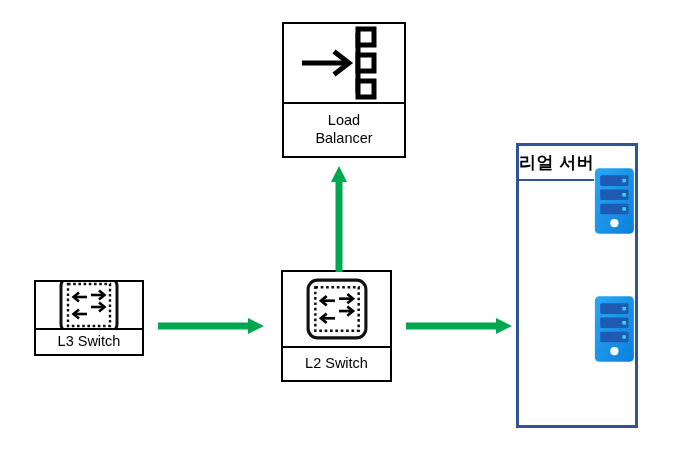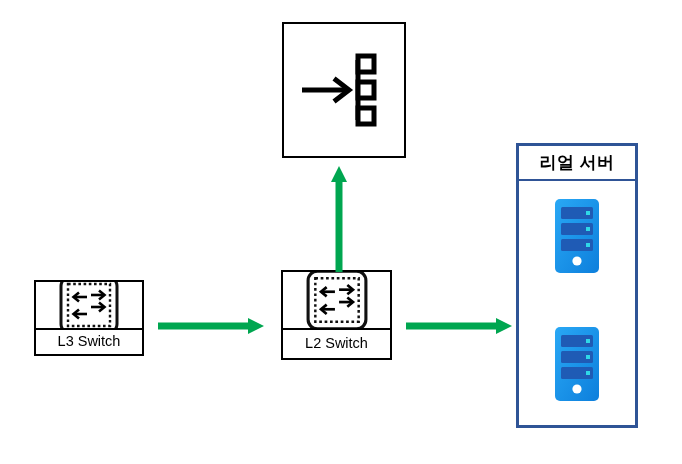--- a/index.html
+++ b/index.html
@@ -55,34 +55,34 @@
   #load-balancer-node .node-label { height: 48px; }
 
   #l3-switch-node {
     left: 34px; top: 280px;
     width: 110px; height: 76px;
   }
   #l3-switch-node .node-label { height: 26px; }
 
   #l2-switch-node {
     left: 281px; top: 270px;
-    width: 111px; height: 90px;
+    width: 111px; height: 112px;
   }
   #l2-switch-node .node-label { height: 27px; }
 
   
   #real-server-panel {
     position: absolute;
     left: 516px; top: 143px;
     width: 122px; height: 285px;
     box-sizing: border-box;
     border: 3px solid #2f5496;
     background: #ffffff;
     display: flex;
-    flex-direction: column;
+    flex-direction: row;
   }
   #real-server-title {
     height: 33px;
     border-bottom: 2px solid #2f5496;
     display: flex;
     align-items: center;
     justify-content: center;
     font-size: 17px;
     font-weight: 700;
     color: #000000;
@@ -121,20 +121,22 @@
         <line x1="10" y1="40" x2="53" y2="40" stroke="#000" stroke-width="5"></line>
         <polyline points="44,30 57,40 44,50" fill="none" stroke="#000" stroke-width="5" stroke-linecap="square" stroke-linejoin="miter"></polyline>
 
         <line x1="66" y1="10" x2="66" y2="70" stroke="#000" stroke-width="5"></line>
 
         <rect x="66" y="6" width="16" height="16" fill="#fff" stroke="#000" stroke-width="5"></rect>
         <rect x="66" y="32" width="16" height="16" fill="#fff" stroke="#000" stroke-width="5"></rect>
         <rect x="66" y="58" width="16" height="16" fill="#fff" stroke="#000" stroke-width="5"></rect>
       </svg>
     </div>
+    <div class="node-label">Load
+Balancer</div>
   </div>
 
   <div class="node" id="l3-switch-node">
     <div class="node-icon">
       <svg class="icon-svg" width="62" height="62" viewBox="0 0 62 62">
         <rect x="3" y="3" width="56" height="56" rx="9" ry="9" fill="#fff" stroke="#111" stroke-width="3"></rect>
         <rect x="10" y="10" width="42" height="42" fill="none" stroke="#111" stroke-width="2.4" stroke-dasharray="2.6 2.6"></rect>
 
         <g stroke="#000" stroke-width="2.6" fill="none">
           <line x1="29" y1="23" x2="16" y2="23"></line>

